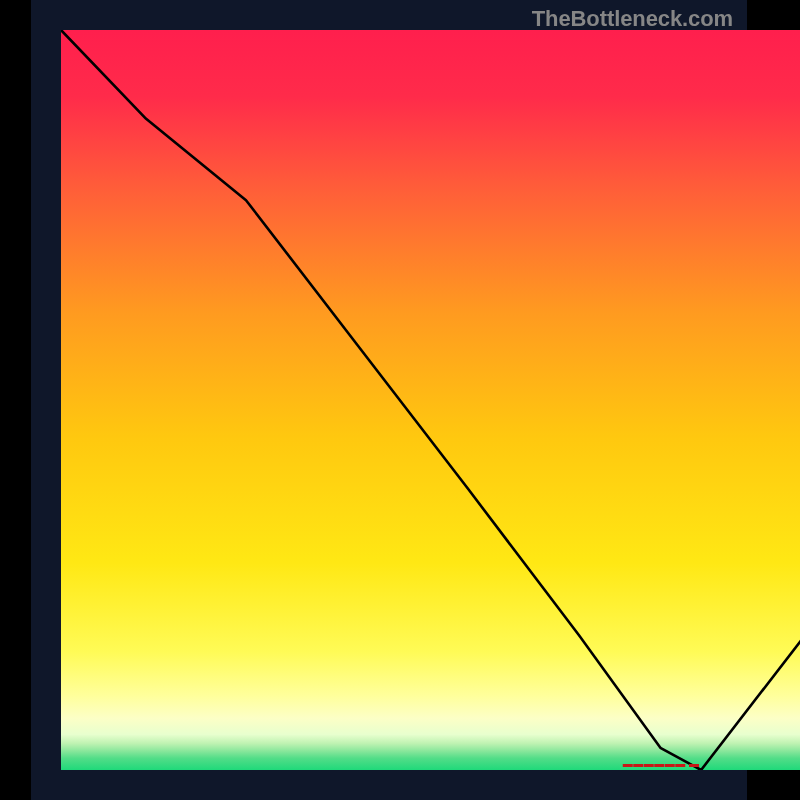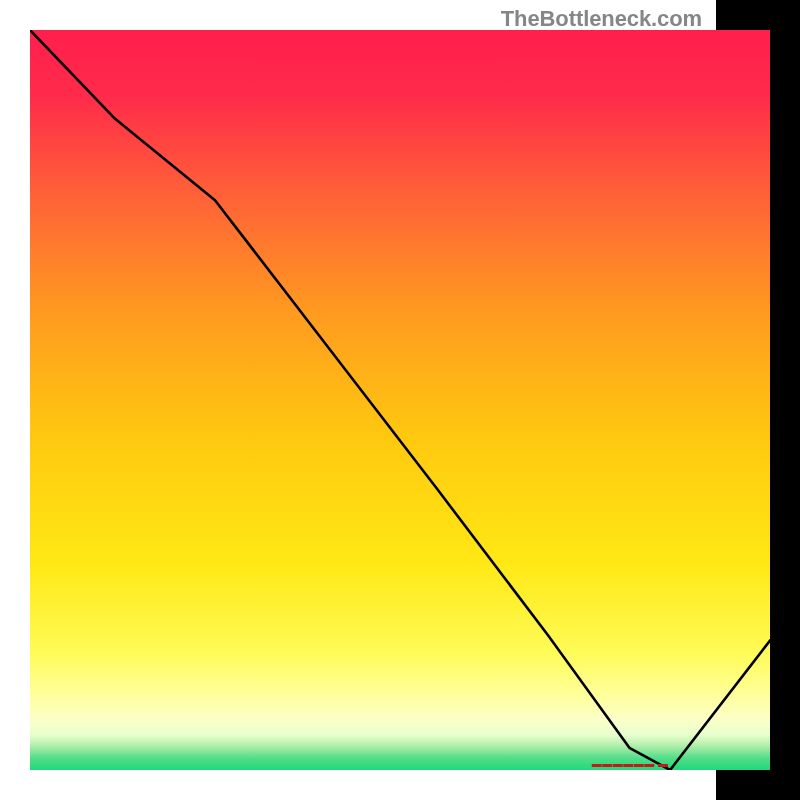--- a/index.html
+++ b/index.html
@@ -1,21 +1,22 @@
 <!DOCTYPE html>
 <html><head>
 <meta charset="utf-8">
 <style>
   * { margin: 0; padding: 0; box-sizing: border-box; }
   html, body { width: 800px; height: 800px; background: #000; overflow: hidden; }
   .frame {
     position: relative;
     width: 716px;
     height: 800px;
-    background: #ffffff;
+    background: #0f172a;
+    margin-left: 31px;
   }
   .watermark {
     position: absolute;
     top: 6px;
     right: 14px;
     font-family: Arial, Helvetica, sans-serif;
     font-size: 22px;
     font-weight: 700;
     color: #868686;
     letter-spacing: -0.1px;

